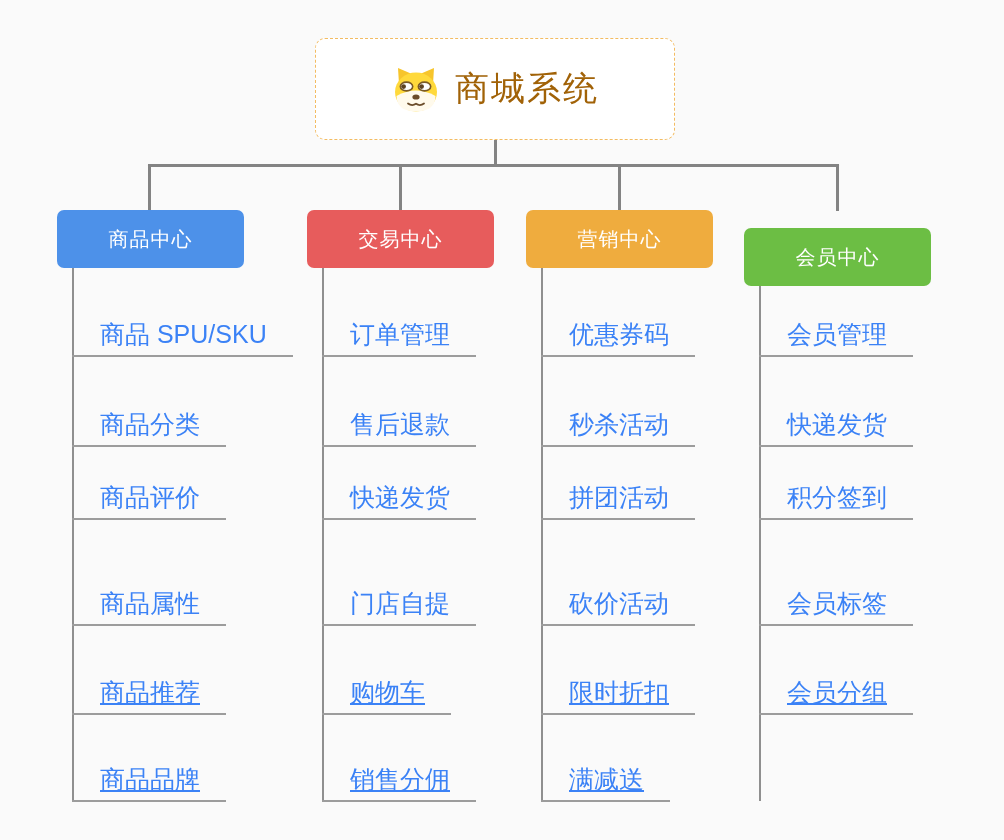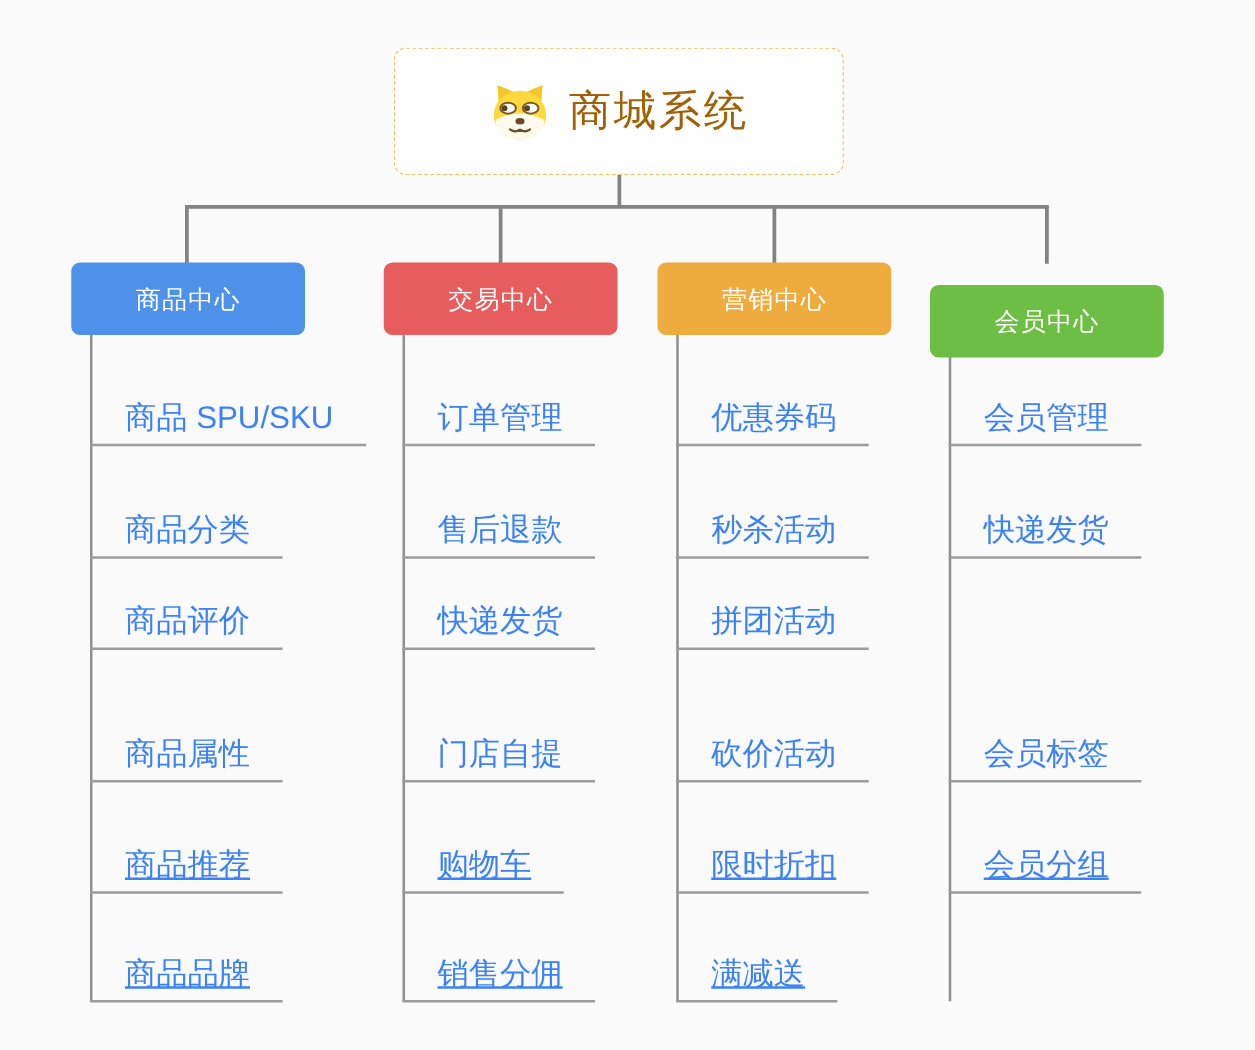--- a/index.html
+++ b/index.html
@@ -119,17 +119,18 @@
     <div class="leaf r6">满减送</div>
   </div>
 
   <div class="column col4">
     <div class="branch-box">
       <span>会员中心</span>
     </div>
     <div class="spine"></div>
     <div class="leaf r1">会员管理</div>
     <div class="leaf r2">快递发货</div>
+    <div class="leaf r3">积分签到</div>
     <div class="leaf r4">会员标签</div>
     <div class="leaf r5">会员分组</div>
   </div>
 
 </div>
 
 </body></html>

